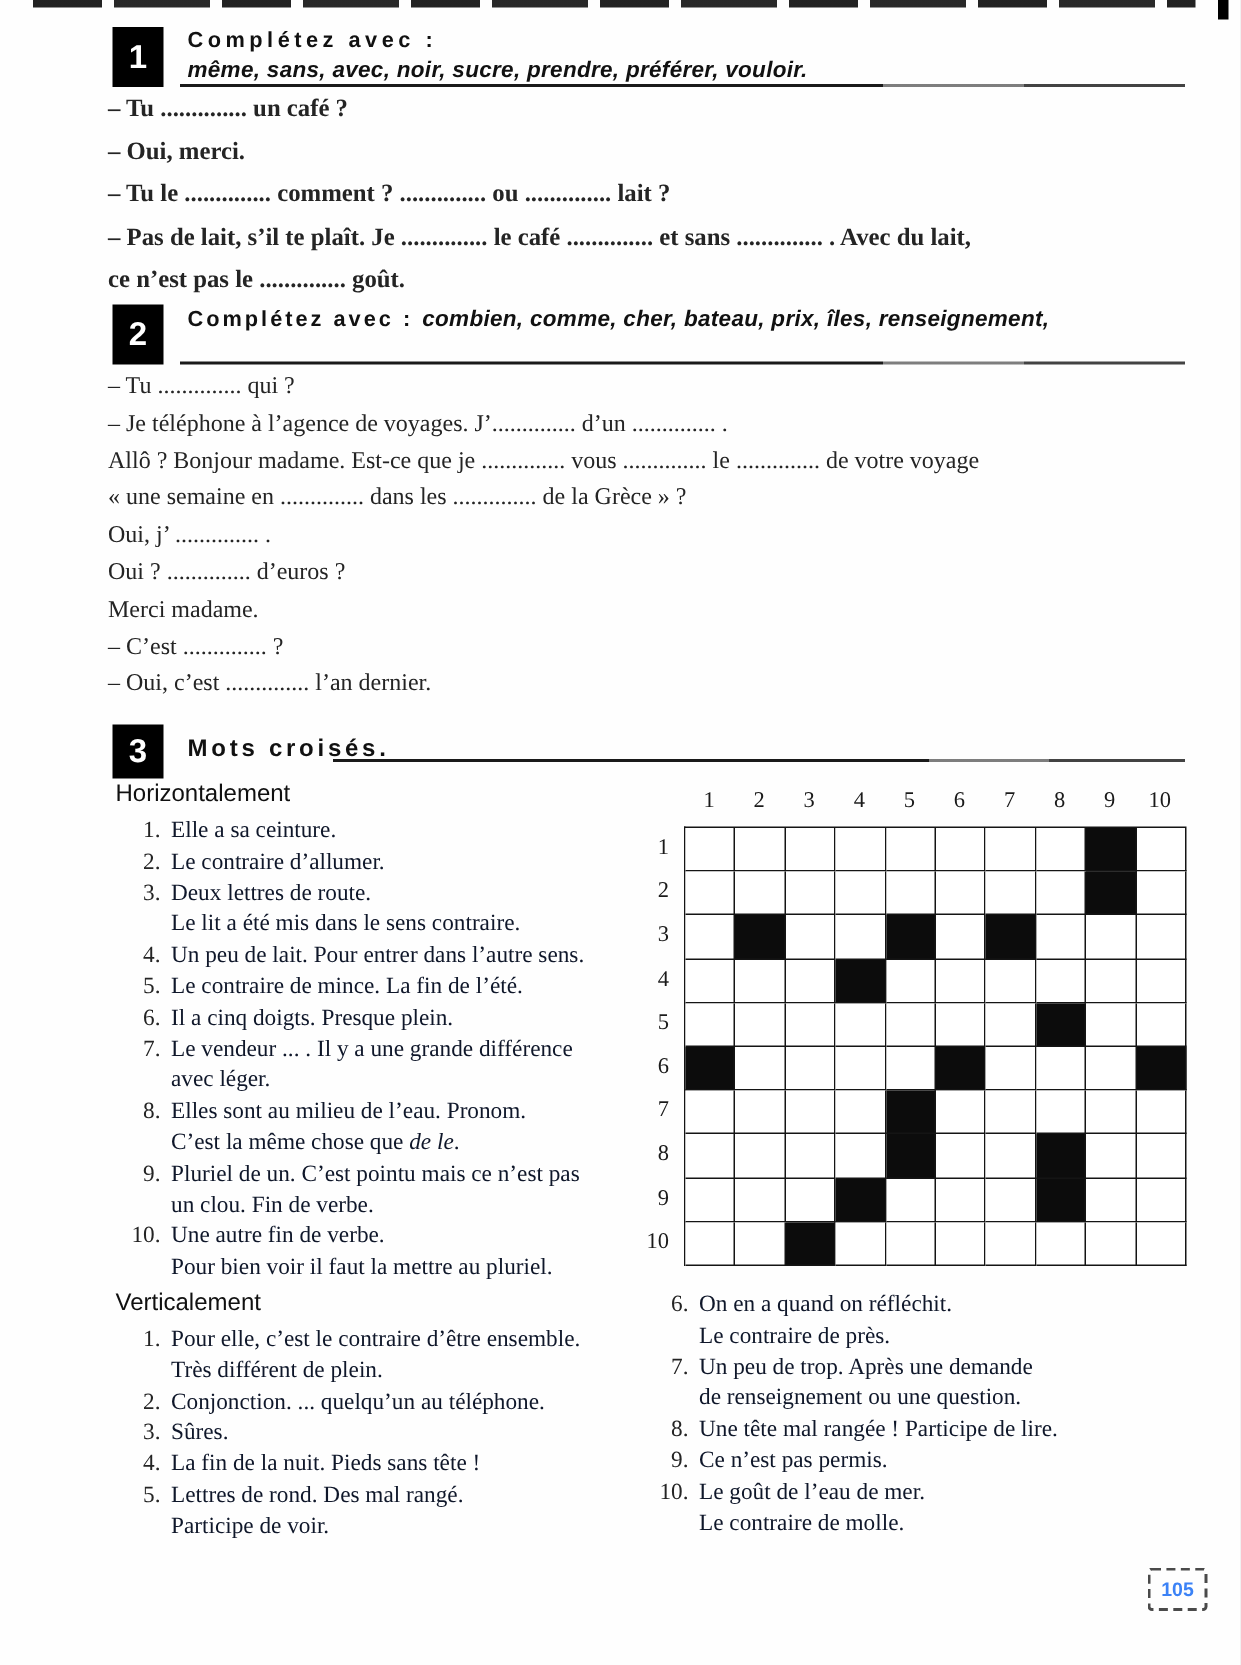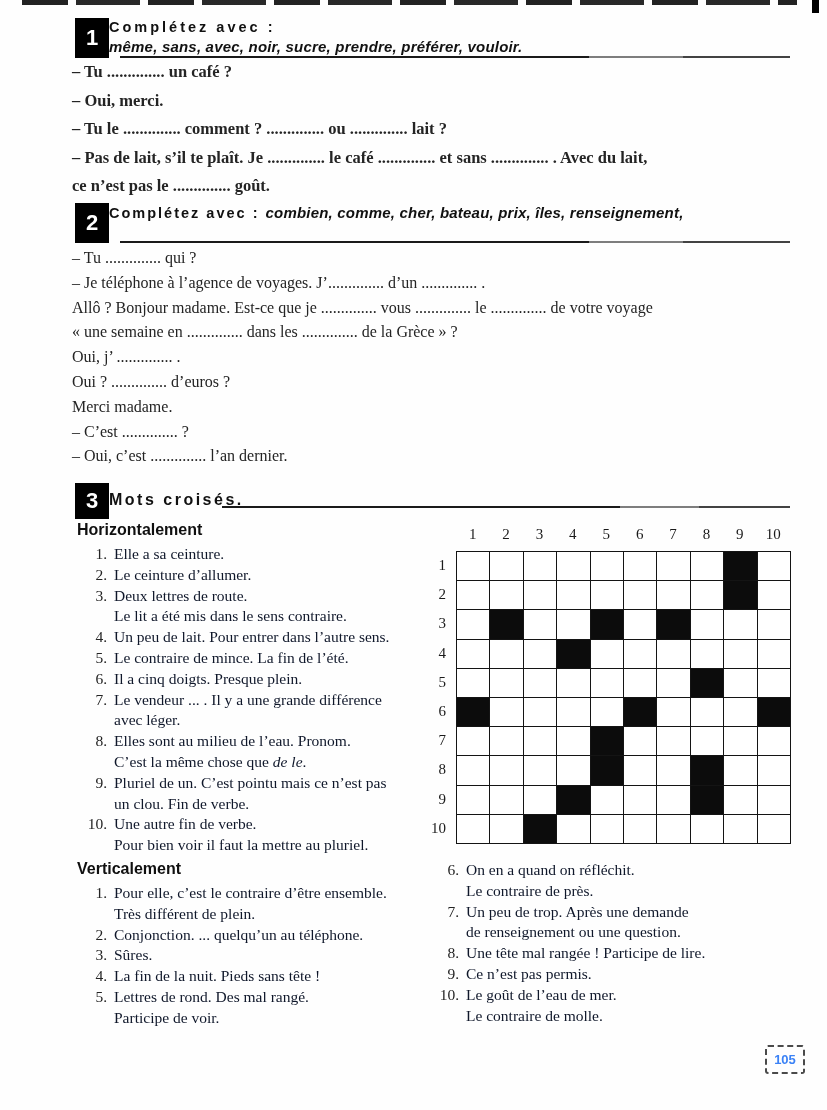--- a/index.html
+++ b/index.html
@@ -16,33 +16,33 @@
   }
   .corner-mark{position:absolute; top:0; right:8px; width:7px; height:13px; background:#000;}
 
   
   .ex-header{position:absolute; display:flex; align-items:flex-start;}
   .ex-num{
     width:34px; height:40px; background:#000; color:#fff; flex:none;
     font-family:"Liberation Sans", sans-serif; font-weight:bold; font-size:22px;
     display:flex; align-items:center; justify-content:center;
   }
-  .ex-head-text{margin-left:0; font-family:"Liberation Sans", sans-serif; font-weight:bold; color:#111;}
+  .ex-head-text{margin-left:16px; font-family:"Liberation Sans", sans-serif; font-weight:bold; color:#111;}
   .ex-title{font-size:14.5px; letter-spacing:3px; line-height:19px;}
   .ex-words{font-size:15px; font-style:italic; letter-spacing:.2px; line-height:19px;}
   .rule{position:absolute; height:2px;
     background:linear-gradient(90deg,#1a1a1a 0 70%, rgba(20,20,20,.55) 70% 84%, rgba(20,20,20,.8) 84% 100%);}
 
   
   .textblock p.tline{margin:0; font-size:16.5px; color:#242424;}
   #ex1-lines p.tline{line-height:28.5px;}
   #ex2-lines p.tline{line-height:24.8px; font-size:16px;}
 
   
-  .col-heading{position:absolute; font-family:"Liberation Sans", sans-serif; font-weight:bold; font-size:16px; color:#101010;}
+  .col-heading{position:absolute; font-family:"Liberation Sans", sans-serif; font-weight:normal; font-size:16px; color:#101010;}
   .clues{position:absolute;}
   .clue{display:flex;}
   .clue-num{width:27px; flex:none; text-align:right; padding-right:7px; font-size:15.5px; line-height:20.8px; color:#242424;}
   .clue-text{flex:1;}
   .clue-text p{margin:0; font-size:15.5px; line-height:20.8px; color:#0f172a;}
 
   
   .grid-col-labels{position:absolute; display:flex; font-size:15px; color:#1a1a1a;}
   .grid-col-labels span{width:33.4px; text-align:center;}
   .grid-row-labels{position:absolute; font-size:15px; color:#1a1a1a;}
@@ -120,21 +120,21 @@
   <div class="clues" id="h-clues" style="top:544px;left:80px;width:370px;">
       <div class="clue">
         <span class="clue-num">1.</span>
         <div class="clue-text">
           <p>Elle a sa ceinture.</p>
         </div>
       </div>
       <div class="clue">
         <span class="clue-num">2.</span>
         <div class="clue-text">
-          <p>Le ceinture d’allumer.</p>
+          <p>Le contraire d’allumer.</p>
         </div>
       </div>
       <div class="clue">
         <span class="clue-num">3.</span>
         <div class="clue-text">
           <p>Deux lettres de route.</p>
           <p>Le lit a été mis dans le sens contraire.</p>
         </div>
       </div>
       <div class="clue">

